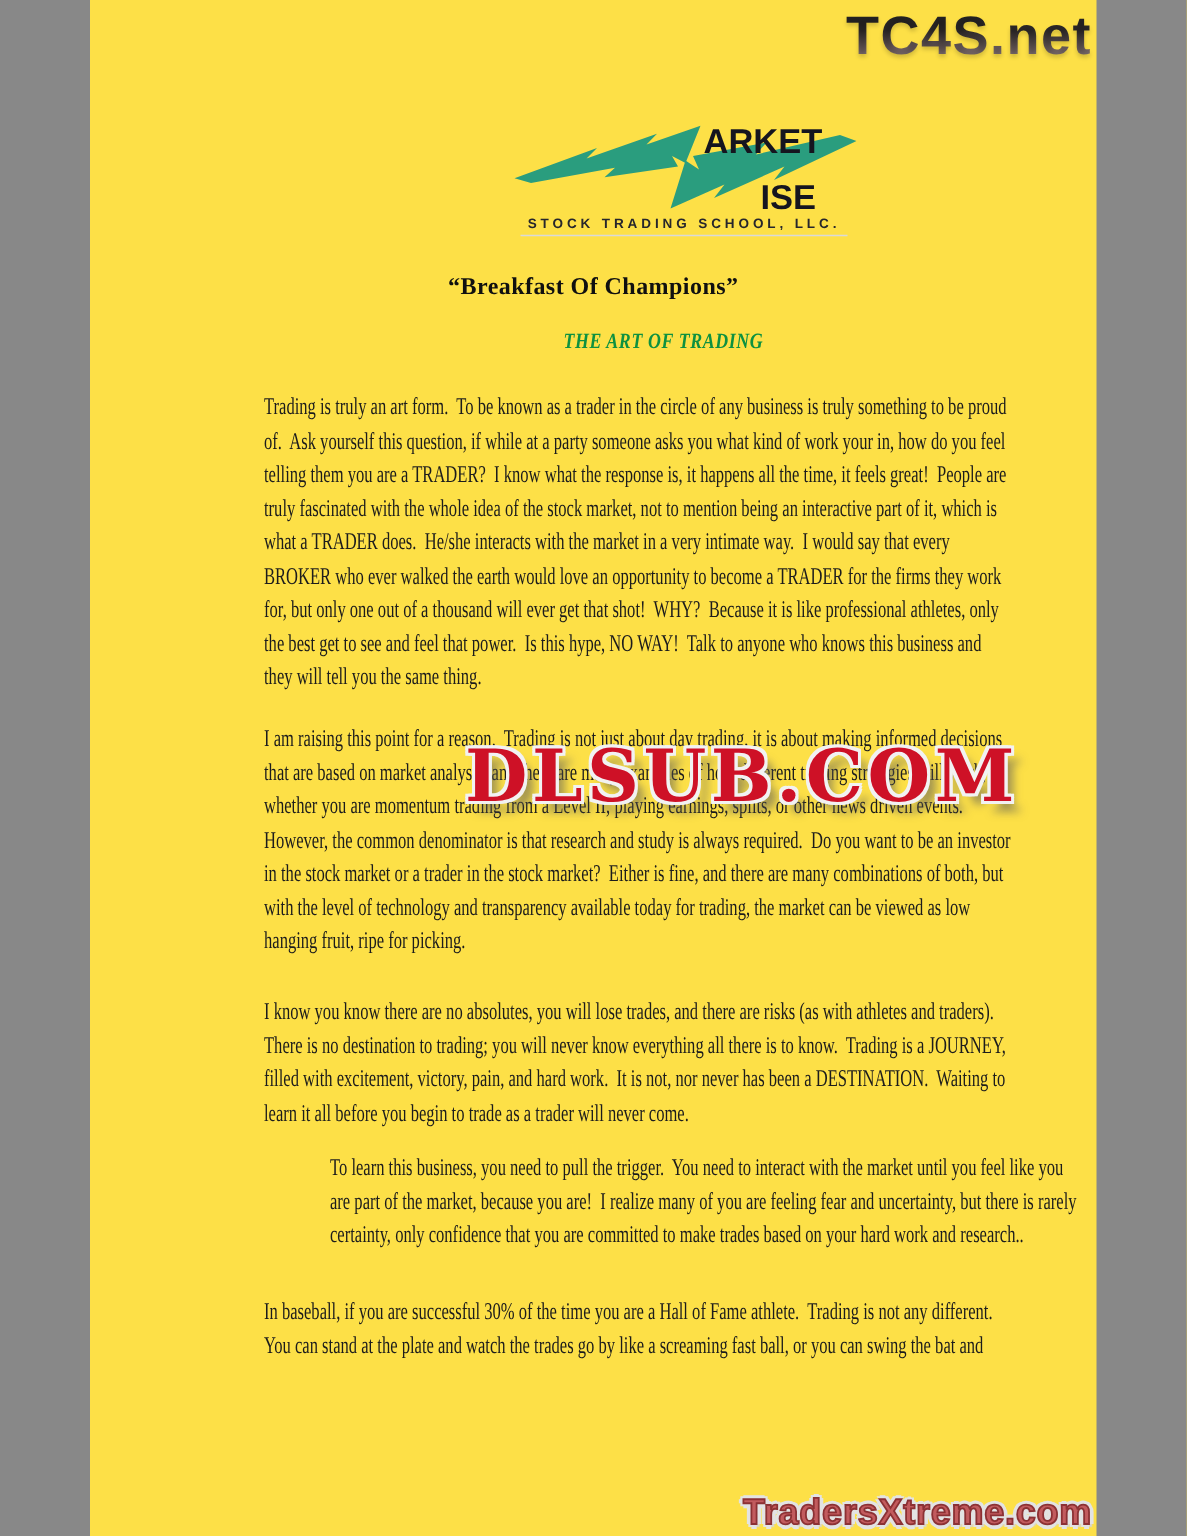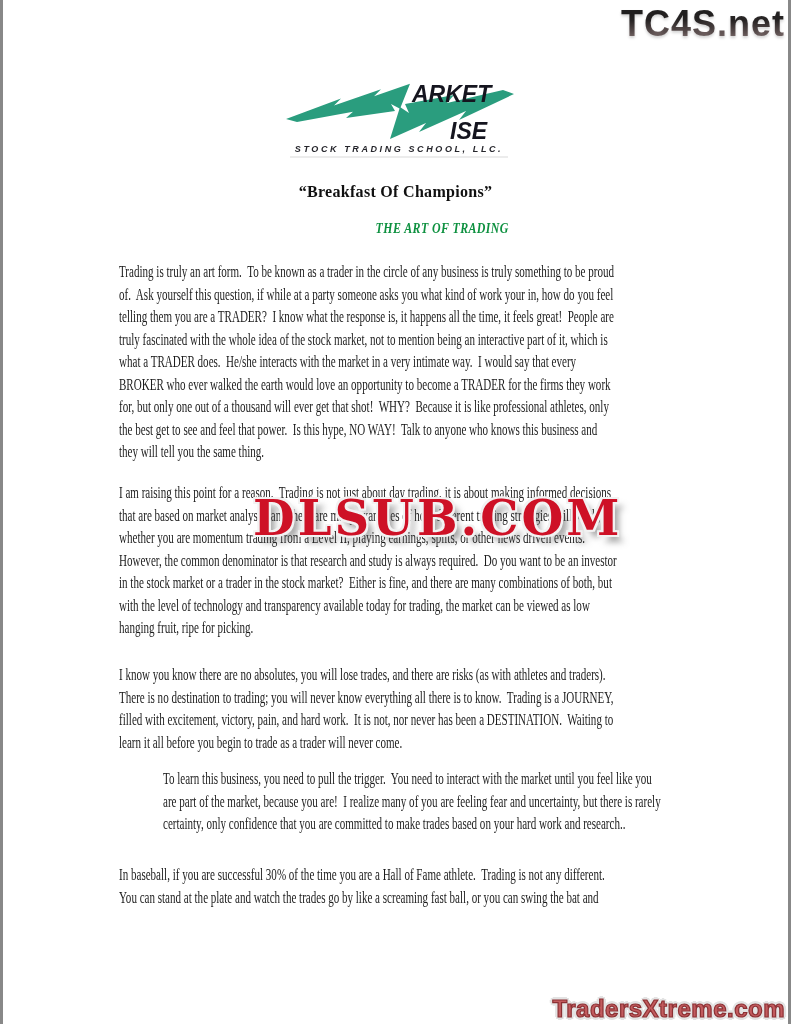--- a/index.html
+++ b/index.html
@@ -1,33 +1,33 @@
 <!DOCTYPE html>
 <html style="--bolt-color: #2a9d7e; --letter-color: #15151f; --subtitle-color: #0e9140; --red-watermark: #ce1126;"><head>
 <meta charset="utf-8">
 <style>
   html,body { margin:0; padding:0; background:#888; }
   #page {
-    position:relative; width:785px; height:1024px; margin:0 auto;
-    background:#ffffff; overflow:hidden;
+    position:relative; width:671px; height:1024px; margin:0 auto;
+    background:#fde047; overflow:hidden;
     font-family:"Liberation Serif", serif;
   }
 
   
   #tc4s {
     position:absolute; top:6px; right:3px;
     font-family:"Liberation Sans", sans-serif; font-weight:bold;
     font-size:36px; letter-spacing:1px; line-height:1;
     background:linear-gradient(180deg,#1d1d1d 0%,#2e2a2a 40%,#6e5f5f 75%,#a89494 100%);
     -webkit-background-clip:text; background-clip:text; color:transparent;
     text-shadow:0 2px 3px rgba(0,0,0,0.18);
   }
 
   
-  #logo { position:absolute; left:281px; top:77px; width:230px; height:88px;font-style:italic; }
+  #logo { position:absolute; left:281px; top:77px; width:230px; height:88px; }
   #logo svg { display:block; width:230px; height:88px; }
 
   
   #doc-title {
     position:absolute; top:183px; left:0; width:100%; text-align:center;
     font-weight:bold; font-size:16px; letter-spacing:0.3px; color:#101010;
   }
   #doc-subtitle {
     position:absolute; top:219px; left:0; width:100%; text-align:center;padding-left:47px;
   }

